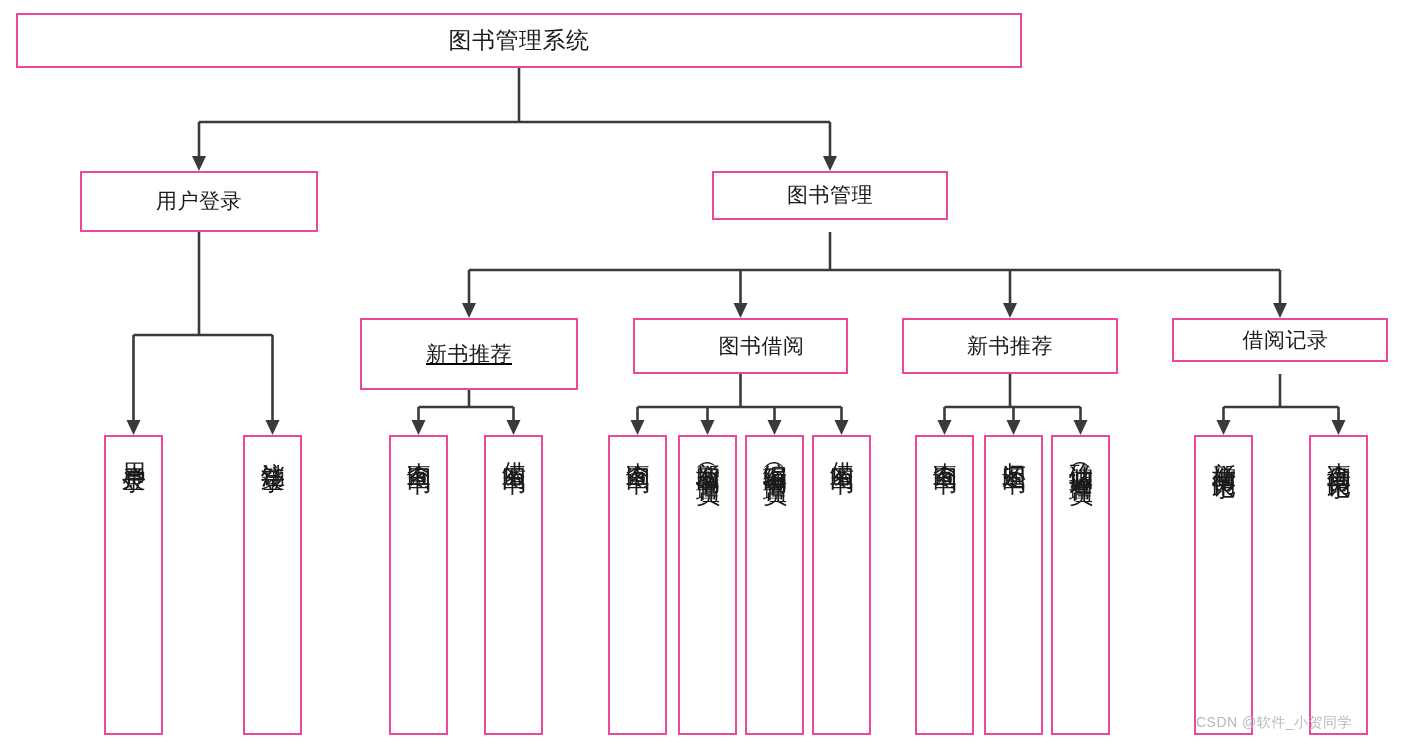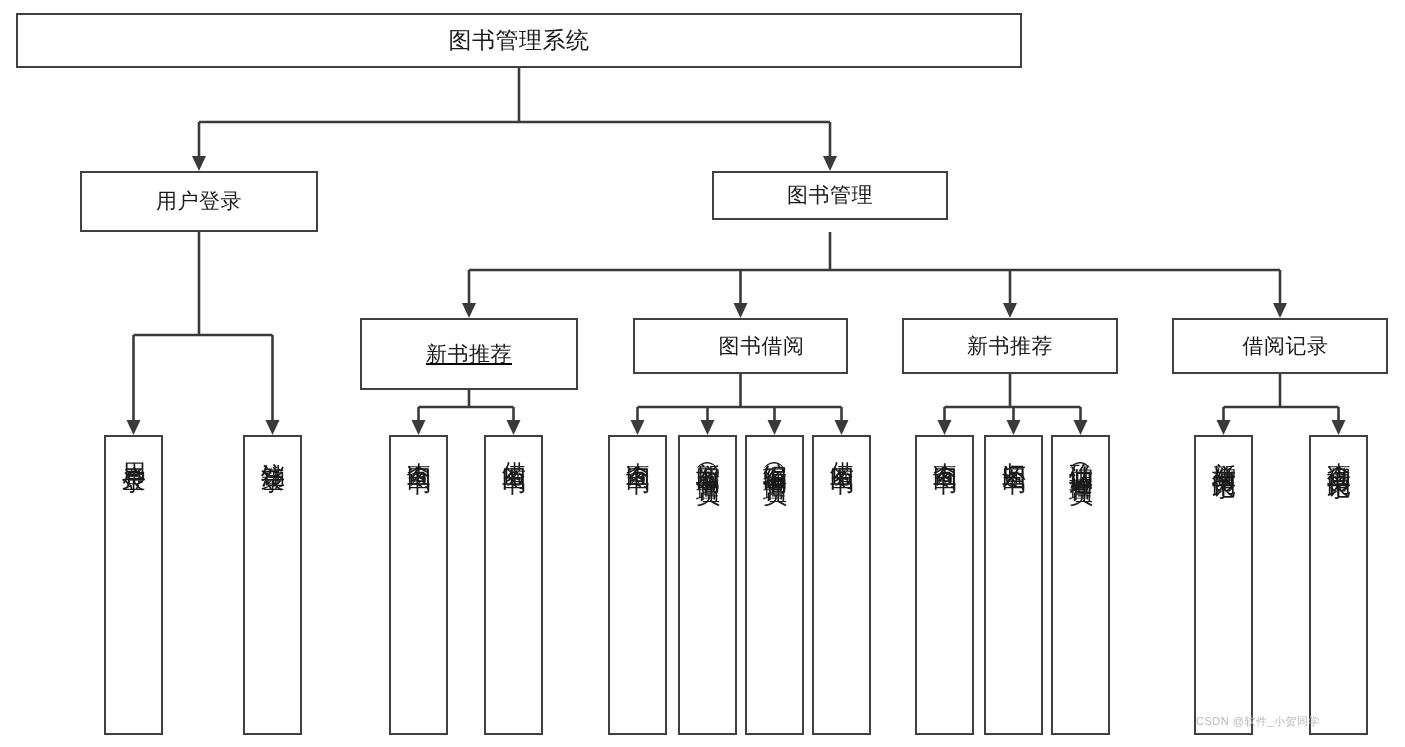--- a/index.html
+++ b/index.html
@@ -22,21 +22,21 @@
     left: 0;
     top: 0;
     width: 1405px;
     height: 747px;
     pointer-events: none;
   }
   .node {
     position: absolute;
     box-sizing: border-box;
     background: #ffffff;
-    border: 2px solid #404040;
+    border: 2px solid #ec4899;
     display: flex;
     align-items: center;
     justify-content: center;
   }
   .node .label {
     color: #1a1a1a;
     text-align: center;
     line-height: 1.18;
     letter-spacing: 0.5px;
   }
@@ -55,21 +55,21 @@
     line-height: 1.04;
     letter-spacing: 3px;
     white-space: nowrap;
   }
   .node.root .label {
     font-size: 23px;
   }
   .watermark {
     position: absolute;
     color: #b9b9b9;
-    font-size: 11px;
+    font-size: 14px;
     white-space: nowrap;
     letter-spacing: 0.5px;
   }
 </style>
 </head>
 <body>
 
 <div id="canvas">
   <svg class="wires" viewBox="0 0 1405 747">
       <line x1="519" y1="68" x2="519" y2="122" stroke="#3a3a3a" stroke-width="2.6"></line>
@@ -137,21 +137,21 @@
       </div>
       <div class="node level2 horiz" style="left: 360px; top: 318px; width: 218px; height: 72px; text-decoration: underline;">
         <span class="label">新书推荐</span>
       </div>
       <div class="node level2 horiz" style="left: 633px; top: 318px; width: 215px; height: 56px; padding-left: 42px;">
         <span class="label">图书借阅</span>
       </div>
       <div class="node level2 horiz" style="left: 902px; top: 318px; width: 216px; height: 56px;">
         <span class="label">新书推荐</span>
       </div>
-      <div class="node level2 horiz" style="left: 1172px; top: 318px; width: 216px; height: 56px; padding-left: 11px;">
+      <div class="node level2 horiz" style="left: 1172px; top: 318px; width: 216px; height: 44px; padding-left: 11px;">
         <span class="label">借阅记录</span>
       </div>
       <div class="node leaf vert" style="left: 104px; top: 435px; width: 59px; height: 300px;">
         <span class="label">用户登录</span>
       </div>
       <div class="node leaf vert" style="left: 243px; top: 435px; width: 59px; height: 300px;">
         <span class="label">注销登录</span>
       </div>
       <div class="node leaf vert" style="left: 389px; top: 435px; width: 59px; height: 300px;">
         <span class="label">查询图书</span>

